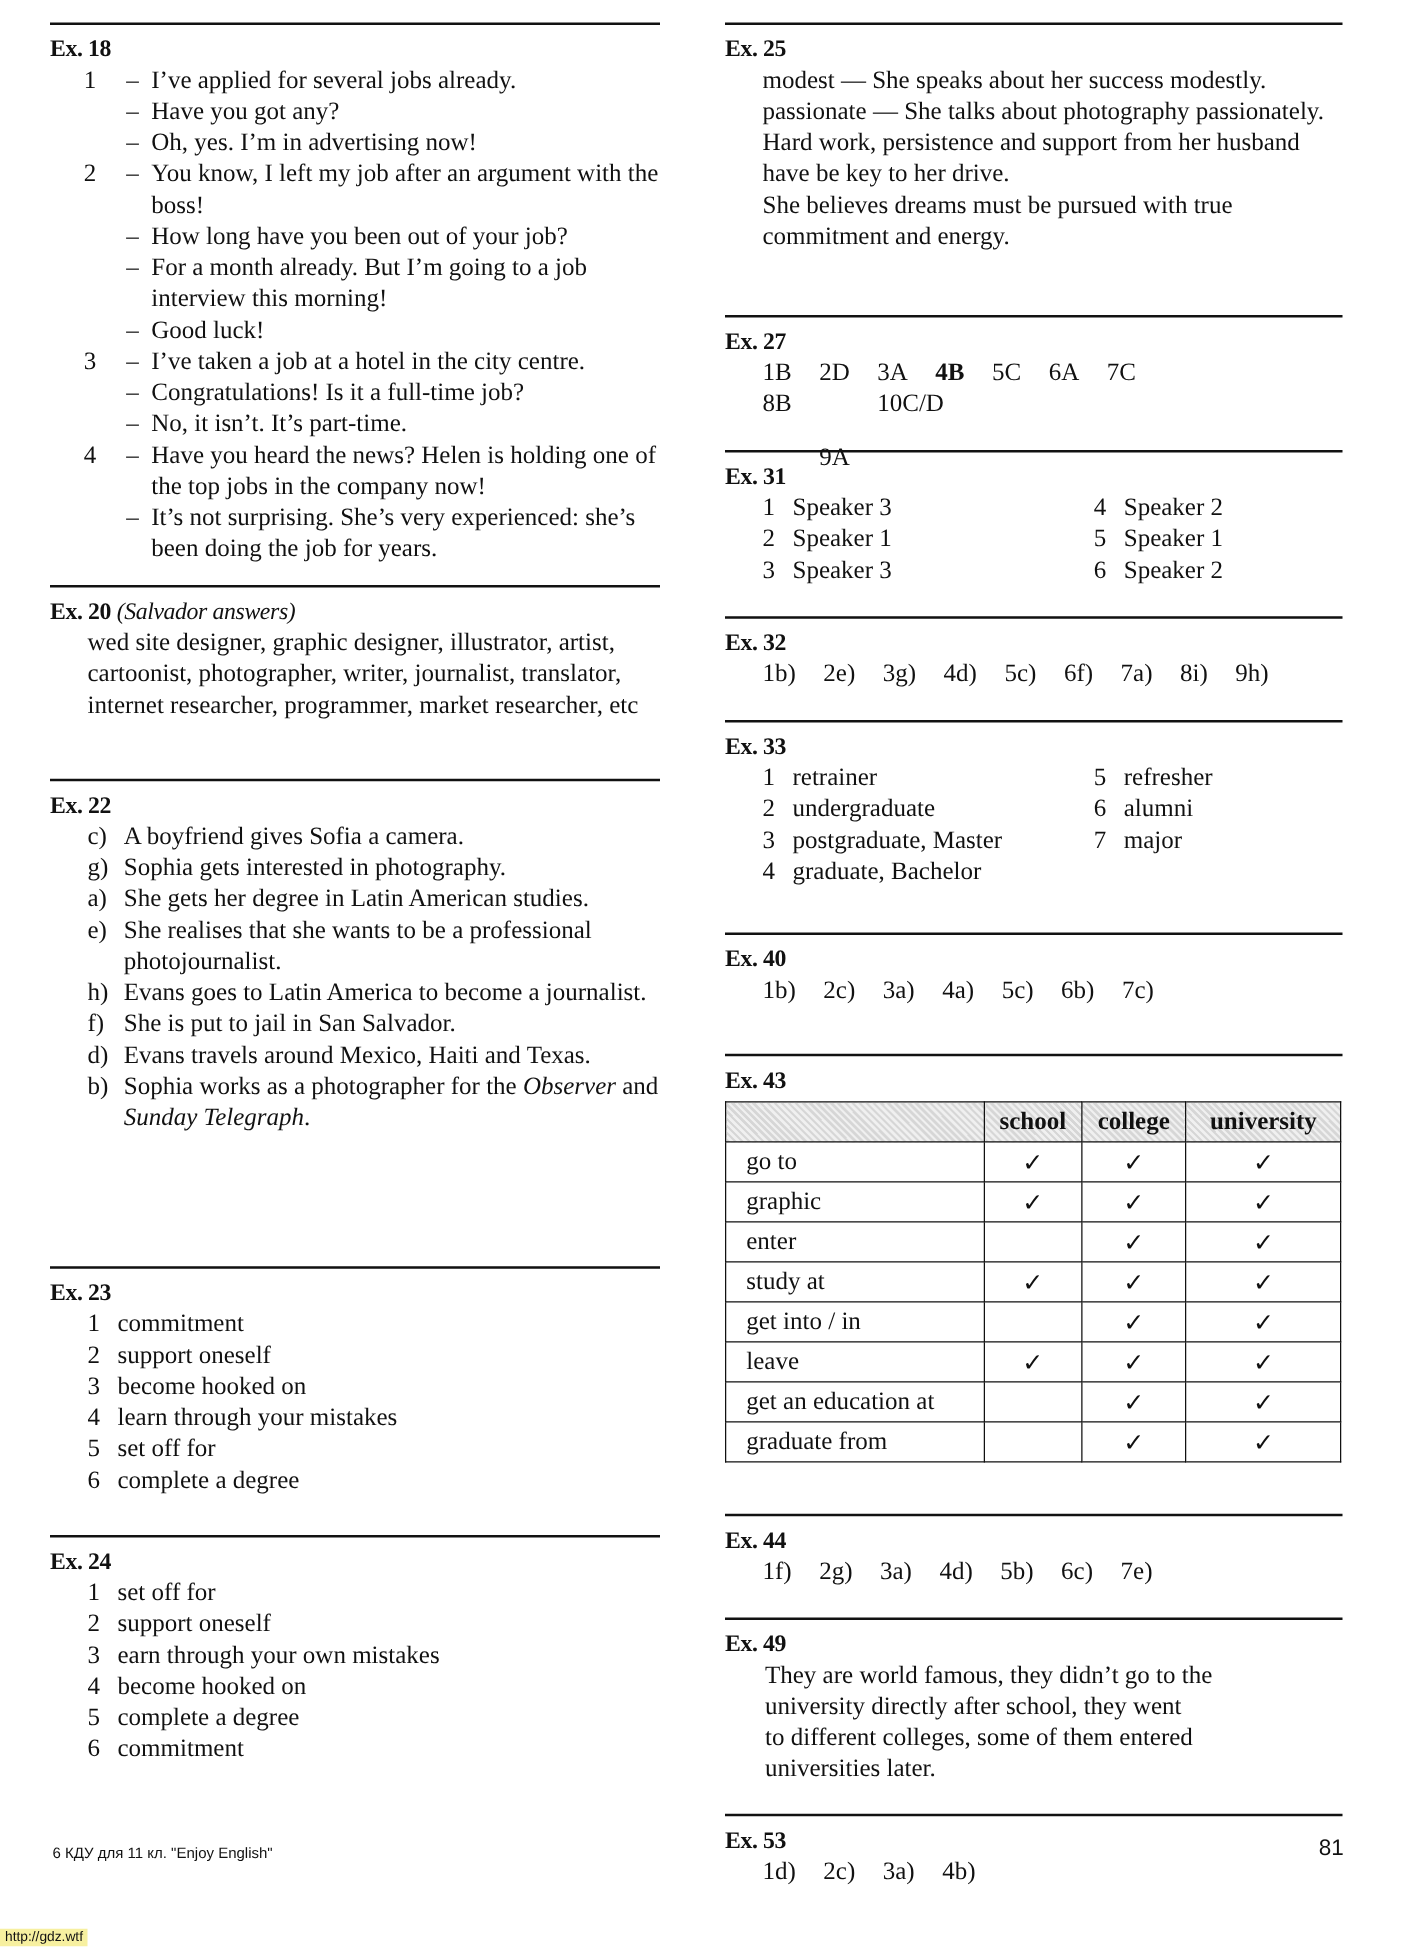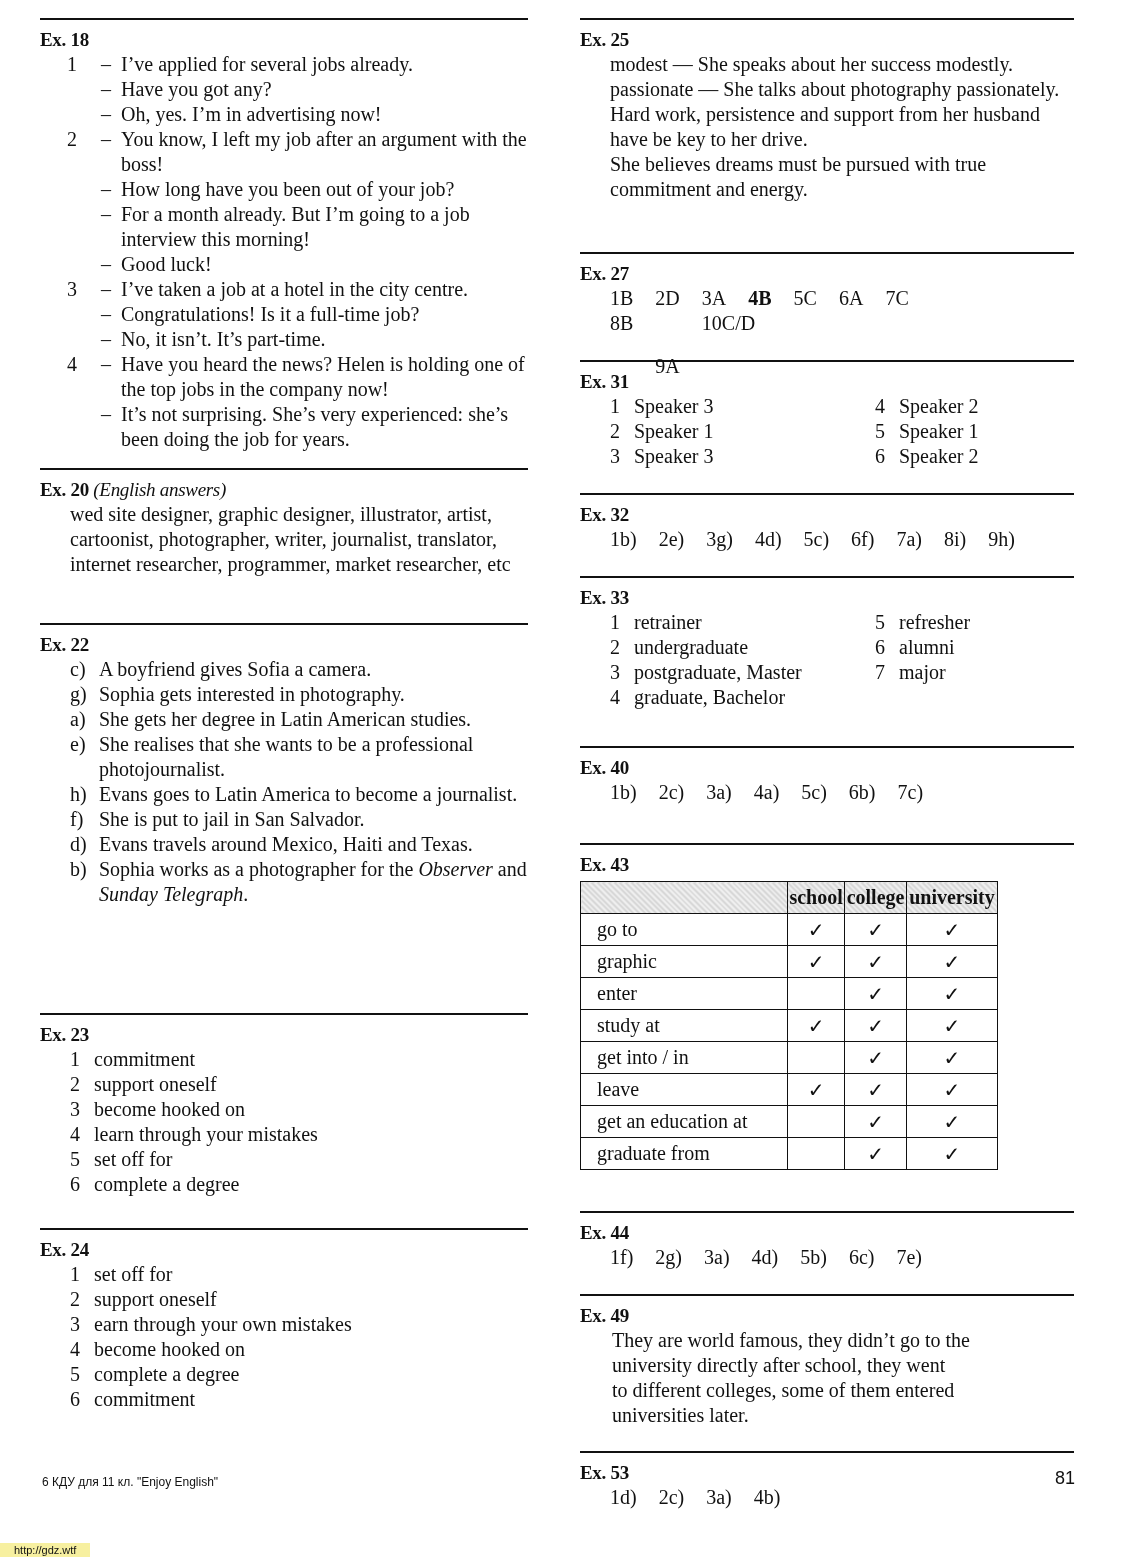--- a/index.html
+++ b/index.html
@@ -19,30 +19,30 @@
   .dlg .txt { flex:1; }
   .lett { display:flex; line-height:25px; padding-left:30px; }
   .lett .k { width:29px; flex:none; }
   .nl { display:flex; line-height:25px; padding-left:30px; }
   .nl .k { width:24px; flex:none; }
   .grid2 { display:grid; grid-template-columns:265px 1fr; padding-left:30px; }
   .grid2 .it { display:flex; line-height:25px; }
   .grid2 .it .k { width:24px; flex:none; }
   .ans { padding-left:30px; line-height:25px; display:flex; flex-wrap:wrap; }
   .ans span { margin-right:20px; }
-  table.t43 { border-collapse:collapse; width:418px; margin-top:4px; }
+  table.t43 { border-collapse:collapse; width:493px; margin-top:4px; }
   table.t43 th, table.t43 td { border:1.5px solid #111; height:31px; padding:0; }
   table.t43 th { font-weight:bold; font-size:20px;
     background:repeating-linear-gradient(45deg,#d6d6d6 0 2px,#f0f0f0 2px 4px); }
   table.t43 td.lbl { padding-left:16px; text-align:left; width:190px; }
   table.t43 td.chk { text-align:center; font-family:"DejaVu Sans", sans-serif; font-size:20px; }
   .footer-left { position:absolute; left:42px; top:1475px; font-size:12px; font-family:"Liberation Sans", sans-serif; }
   .footer-right { position:absolute; left:1055px; top:1468px; font-size:18px; font-family:"Liberation Sans", sans-serif; }
   .watermark { position:absolute; left:0; top:1543px; font-size:11px; background:#f7f0a0;
-    font-family:"Liberation Sans", sans-serif; padding:1px 14px; }
+    font-family:"Liberation Sans", sans-serif; padding:1px 4px; }
 </style>
 </head>
 <body>
 
 <div class="col left">
 
   <div class="ex" style="height:440px;">
     <div class="ex-title">Ex. 18</div>
     <div id="ex18-lines">
         <div class="dlg">
@@ -104,21 +104,21 @@
           <span class="num"></span>
           <span class="dash">–</span>
           <span class="txt">It’s not surprising. She’s very experienced: she’s been doing the job for years.</span>
         </div>
       </div>
   </div>
 
   <div class="ex" style="height:145px;">
     <div class="ex-title">
       <span>Ex. 20</span>
-      <span class="note">(English answers)</span>
+      <span class="note">(Salvador answers)</span>
     </div>
     <div class="line indent" style="padding-left:30px;width:460px;">wed site designer, graphic designer, illustrator, artist, cartoonist, photographer, writer, journalist, translator, internet researcher, programmer, market researcher, etc</div>
   </div>
 
   <div class="ex" style="height:380px;">
     <div class="ex-title">Ex. 22</div>
     <div id="ex22-items">
         <div class="lett">
           <span class="k">c)</span>
           <span style="flex: 1 1 0%;"><span>A boyfriend gives Sofia a camera.</span></span>

